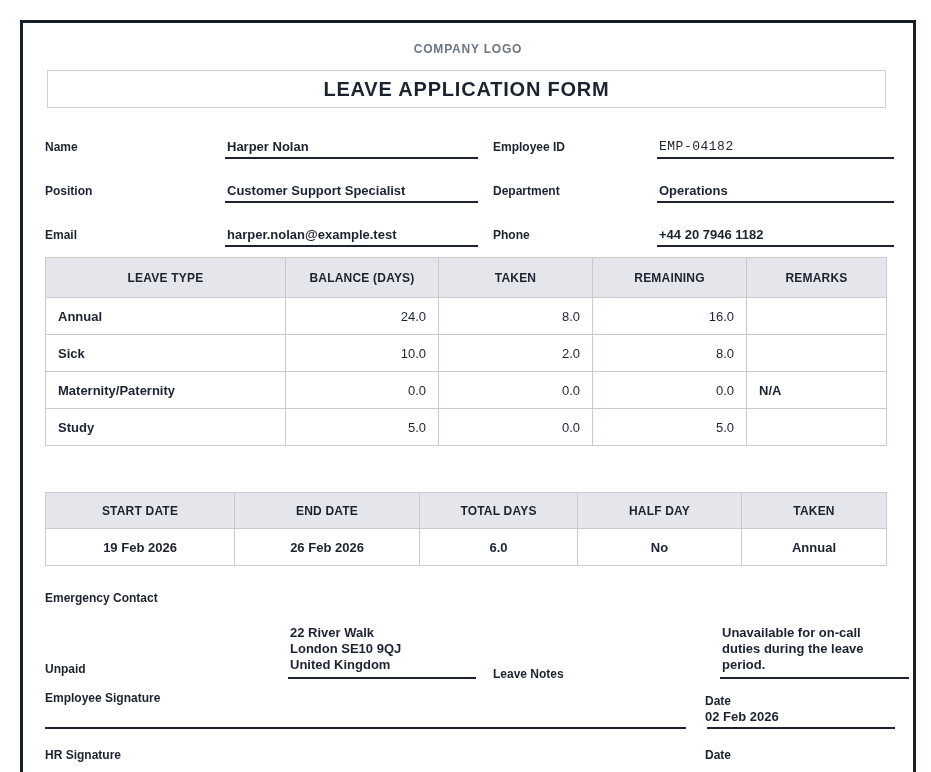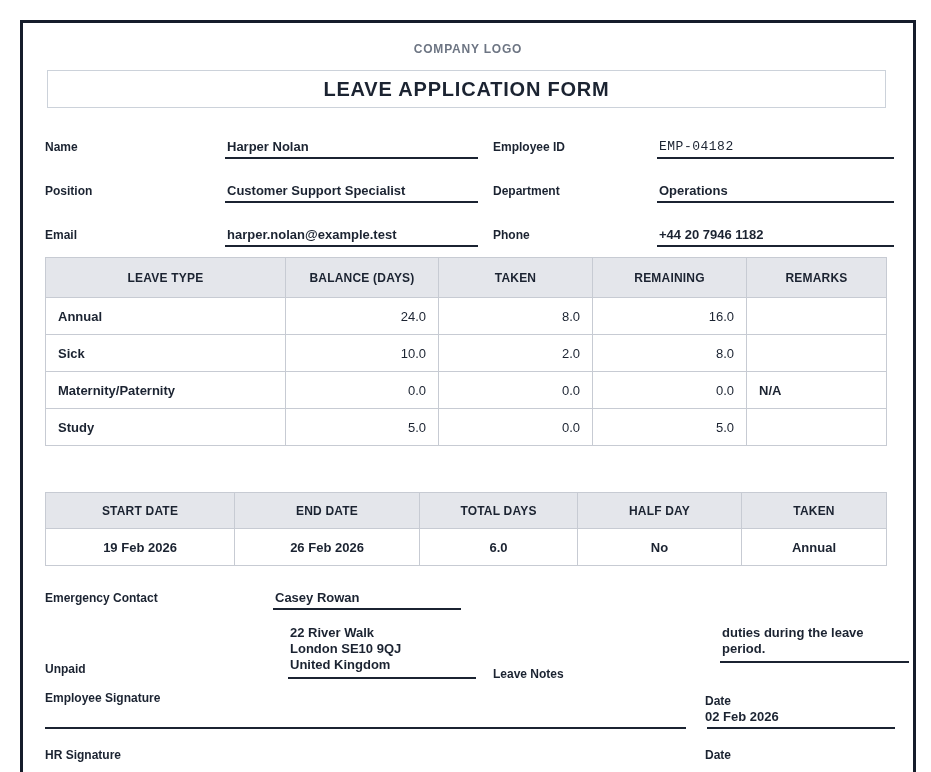--- a/index.html
+++ b/index.html
@@ -197,31 +197,31 @@
         <td>26 Feb 2026</td>
         <td>6.0</td>
         <td>No</td>
         <td>Annual</td>
       </tr>
     </tbody>
   </table>
 
   <div class="frow" style="left:22px;top:563px;width:433px;">
     <span class="flabel">Emergency Contact</span>
-    <span class="fvalue" style="left:228px;width:188px;">Casey Rowan</span>
   </div>
 
   <div class="textblock" style="left:250px;top:602px;width:188px;">
     <span>22 River Walk</span>
     <span>London SE10 9QJ</span>
     <span>United Kingdom</span>
   </div>
   <div class="plain-label" style="left:22px;top:639px;">Unpaid</div>
 
   <div class="textblock" style="left:682px;top:602px;width:189px;">
+    <span>Unavailable for on-call</span>
     <span>duties during the leave</span>
     <span>period.</span>
   </div>
   <div class="plain-label" style="left:470px;top:644px;">Leave Notes</div>
 
   <div class="plain-label" style="left:22px;top:668px;">Employee Signature</div>
   <div class="plain-label" style="left:682px;top:671px;">Date</div>
   <div class="date-value" style="left:682px;top:686px;">02 Feb 2026</div>
 
   <div class="sig-line" style="left:22px;top:704px;width:641px;"></div>

